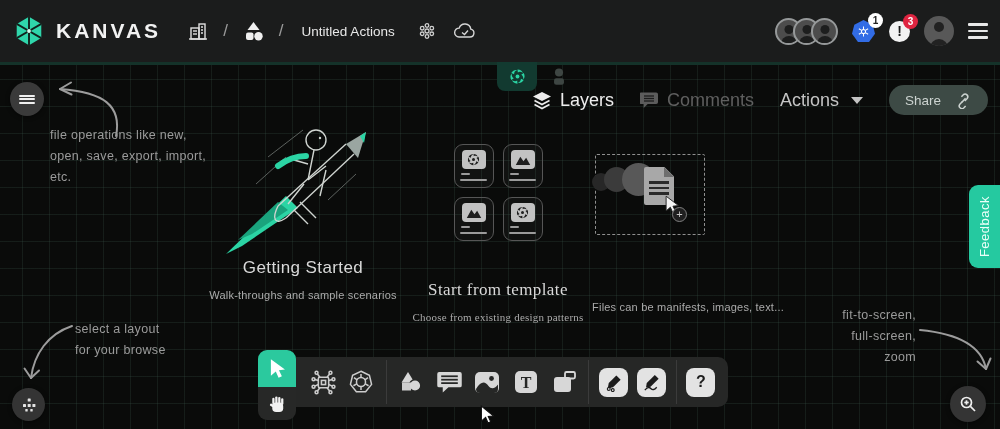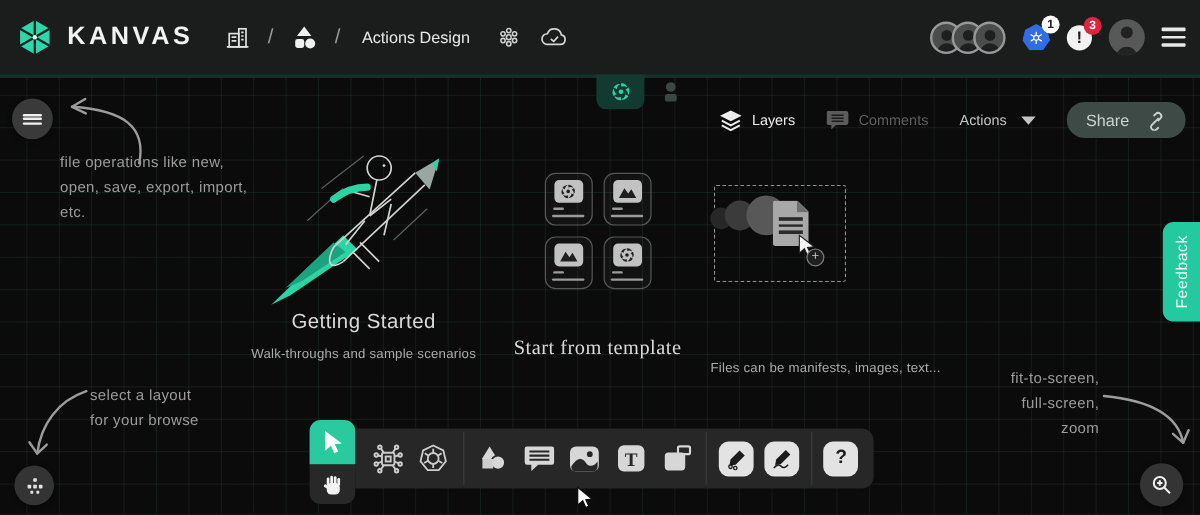--- a/index.html
+++ b/index.html
@@ -64,21 +64,21 @@
 
   .arrows{position:absolute;left:0;top:0;pointer-events:none;}
 
   
   .mode-tab{position:absolute;display:flex;align-items:center;justify-content:center;}
   .mode-tab.active{left:497px;top:0;width:40px;height:29px;background:#123a30;border-radius:0 0 8px 8px;}
   .mode-tab.idle{left:543px;top:2px;width:32px;height:26px;}
 
   
   .cbar{position:absolute;right:12px;top:23px;display:flex;align-items:center;gap:26px;}
-  .cbar-item{display:flex;align-items:center;gap:8px;font-size:12px;}
+  .cbar-item{display:flex;align-items:center;gap:8px;font-size:18px;}
   .cbar-item.layers{color:#ededed;}
   .cbar-item.comments{color:#5f5f5f;}
   .cbar-item.actions{color:#c4c4c4;gap:12px;}
   .caret{width:0;height:0;border-left:6px solid transparent;border-right:6px solid transparent;
          border-top:7px solid #c4c4c4;}
   .share-btn{display:flex;align-items:center;gap:14px;background:#3d4a45;color:#ccd3d0;
          font-size:13.5px;border-radius:15px;padding:6px 16px;height:30px;}
 
   
   .panel{position:absolute;text-align:center;}
@@ -168,21 +168,21 @@
       </span>
       <span class="crumb-sep">/</span>
       <span class="hicon">
         <svg width="23" height="21" viewBox="0 0 23 21" fill="#f0f0f0">
           <polygon points="11.5,1 17.5,9 5.5,9"></polygon>
           <rect x="4" y="11.5" width="7.5" height="7.5" rx="2"></rect>
           <circle cx="16.5" cy="15.2" r="4.2"></circle>
         </svg>
       </span>
       <span class="crumb-sep">/</span>
-      <span class="doc-title">Actions Design</span>
+      <span class="doc-title">Untitled Actions</span>
 
       <span class="hicon" style="margin-left:6px;">
         <svg width="20" height="20" viewBox="0 0 20 20" fill="none" stroke="#cfcfcf" stroke-width="1.3">
           <circle cx="10" cy="10" r="2"></circle>
             <circle cx="10" cy="4.5" r="1.8"></circle>
             <circle cx="14.8" cy="7.2" r="1.8"></circle>
           <circle cx="14.8" cy="12.8" r="1.8"></circle>
             <circle cx="10" cy="15.5" r="1.8"></circle>
           <circle cx="5.2" cy="12.8" r="1.8"></circle>
             <circle cx="5.2" cy="7.2" r="1.8"></circle>
@@ -391,20 +391,21 @@
                     <circle cx="12" cy="12" r="2.4"></circle>
                   </g>
                 </svg>
               </div>
             <div class="tpl-line s"></div>
               <div class="tpl-line l"></div>
           </div>
         </div>
       </div>
       <div class="ptitle">Start from template</div>
+      <div class="psub">Choose from existing design patterns</div>
     </div>
 
     <div class="panel drop">
       <div class="art">
         <div class="dropzone">
           <span class="dz-c" style="left:-4px;top:18px;width:18px;height:18px;background:#272727;"></span>
           <span class="dz-c" style="left:8px;top:12px;width:25px;height:25px;background:#3b3b3b;"></span>
           <span class="dz-c" style="left:26px;top:8px;width:33px;height:33px;background:#585858;"></span>
           <div class="dz-doc">
               <i></i>

